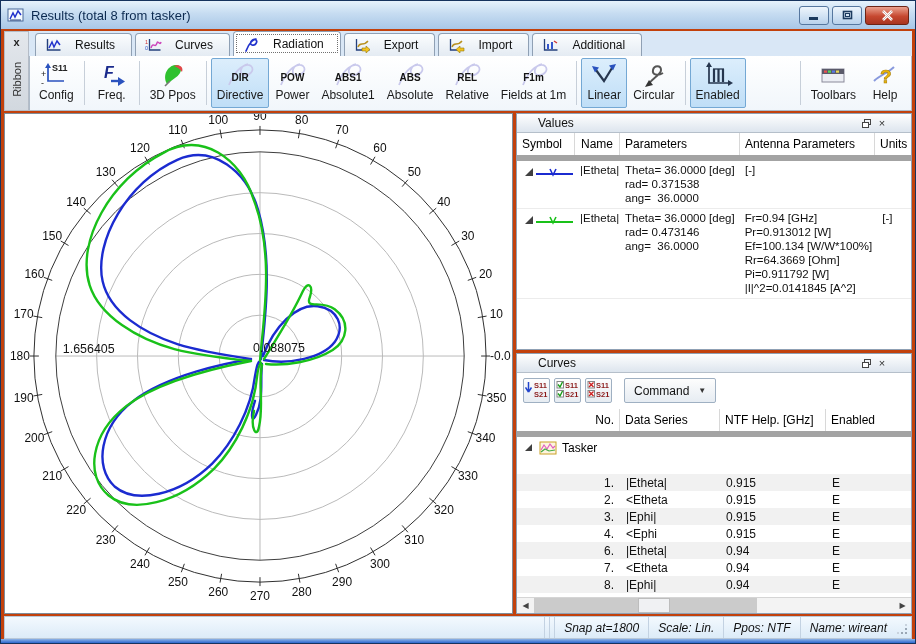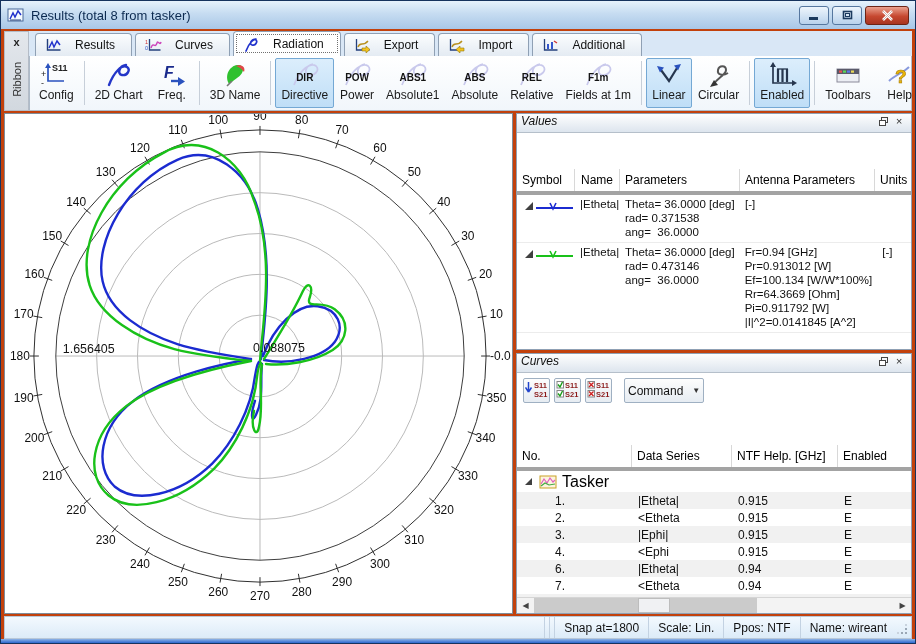--- a/index.html
+++ b/index.html
@@ -45,45 +45,45 @@
   .rlabel{font-size:12px;color:#1a1a1a;white-space:nowrap;}
   
   .content-row{flex:1;display:flex;gap:3px;margin-top:2px;min-height:0;}
   .plot-panel{width:509px;flex:none;background:#fff;border:1px solid #7f8c99;box-sizing:border-box;}
   .plot-panel svg{display:block;width:100%;height:100%;}
   .right-col{flex:1;display:flex;flex-direction:column;gap:3px;min-width:0;}
   .panel{border:1px solid #8fa0b4;background:#fff;display:flex;flex-direction:column;min-height:0;box-sizing:border-box;}
   .values-panel{height:237px;flex:none;}
   .curves-panel{flex:1;}
   .panel-title{height:18px;flex:none;background:linear-gradient(#fefefe,#dde5ee);border-bottom:1px solid #b5bfca;
-               display:flex;font-size:12px;padding:0 4px;color:#111;font-style:italic;}
+               display:flex;align-items:center;font-size:12px;padding:0 21px;color:#111;}
   .pt-label{flex:1;}
   .pt-btn{width:16px;height:14px;display:flex;align-items:center;justify-content:center;font-size:11px;color:#333;}
-  .vheader,.cheader{display:flex;border-bottom:4px solid #a3a3a3;background:#fff;flex:none;margin-top:36px;}
+  .vheader,.cheader{display:flex;border-bottom:6px solid #a3a3a3;background:#fff;flex:none;}
   .vh,.ch{font-size:12px;padding:4px 5px;border-right:1px solid #d8d8d8;box-sizing:border-box;white-space:nowrap;overflow:hidden;}
   .w-sym{width:58px;}.w-nm{width:45px;text-align:center;}.w-par{width:120px;}.w-ant{flex:1;}.w-un{width:36px;border-right:none;}
   .values-body{flex:1;overflow:hidden;}
   .vrow{display:flex;border-bottom:1px solid #ececec;padding:2px 0 3px;}
   .vc{font-size:11.5px;padding:0 5px;box-sizing:border-box;color:#101010;}
   .vc.sym{width:58px;padding-top:2px;}
   .vc.nm{width:45px;padding-top:1px;}
   .vc.par{width:120px;}
   .vc.ant{flex:1;}
   .vc.un{width:36px;padding-top:1px;}
   .pre{white-space:pre;line-height:14px;}
   .curves-toolbar{display:flex;align-items:center;gap:4px;padding:5px 6px 6px;background:#fff;flex:none;}
   .ctb{width:27px;height:25px;border:1px solid #9fb0c2;border-radius:2px;box-sizing:border-box;
        background:linear-gradient(#fdfdfd,#e6ecf2);display:flex;align-items:center;justify-content:center;}
   .cmd-btn{margin-left:8px;height:25px;border:1px solid #9fb0c2;border-radius:2px;box-sizing:border-box;
        background:linear-gradient(#fdfdfd,#e6ecf2);display:flex;align-items:center;font-size:12px;
-       padding:0 3px;gap:9px;color:#111;}
+       padding:0 9px;gap:9px;color:#111;}
   .cmd-caret{font-size:8px;color:#333;}
-  .c1{width:115px;}.c2{width:100px;}.c3{width:106px;}.c4{flex:1;border-right:none;}
+  .c1{width:103px;text-align:right;}.c2{width:100px;}.c3{width:106px;}.c4{flex:1;border-right:none;}
   .curves-body{flex:1;overflow:hidden;}
-  .cgroup{display:flex;align-items:center;gap:5px;padding:2px 2px 2px 6px;font-size:16px;height:17px;}
+  .cgroup{display:flex;align-items:center;gap:5px;padding:2px 2px 18px 6px;font-size:12px;height:17px;}
   .crow{display:flex;height:17px;align-items:center;font-size:12px;color:#101010;}
   .crow.alt{background:#f1f1f1;}
   .cc{padding:0 6px;box-sizing:border-box;white-space:nowrap;overflow:hidden;}
   .crow .c1{padding-left:38px;}
   .hscroll{height:15px;flex:none;display:flex;background:#f3f3f3;border-top:1px solid #d5d5d5;}
   .hs-arrow{width:17px;display:flex;align-items:center;justify-content:center;font-size:8px;color:#444;}
   .hs-track{flex:1;position:relative;background:#f3f3f3;}
   .hs-dark{position:absolute;left:0;top:0;bottom:0;width:62%;background:#cbcbcb;}
   .hs-thumb{position:absolute;left:29%;width:32px;top:0;bottom:0;background:#f0f1f3;border:1px solid #bdbdbd;box-sizing:border-box;}
   
@@ -212,47 +212,39 @@
                     </svg>
                   </span>
                   <span class="rlabel">Config</span>
                 </div>
               </div>
               <div class="rsep"></div>
               <div class="rgroup">
                 <div class="rbtn">
                   <span class="ricon">
                     <svg width="28" height="26" viewBox="0 0 28 26">
-                      <path d="M4,23 C9,10 17,2 22,5 C26,8 22,14 17,13 C12,12 14,4 21,3" stroke="#2436c8" stroke-width="2.4" fill="none" stroke-linecap="round"></path>
-                    </svg>
-                  </span>
-                  <span class="rlabel">2D Chart</span>
-                </div>
-                <div class="rbtn">
-                  <span class="ricon">
-                    <svg width="28" height="26" viewBox="0 0 28 26">
                       <text x="6" y="16" font-size="16" font-style="italic" font-weight="bold" fill="#1a2a8c">F</text>
                       <path d="M13,19 h8" stroke="#2a52be" stroke-width="2.4"></path>
                       <path d="M20,15 l7,4.5 -7,4.5 z" fill="#2a52be"></path>
                     </svg>
                   </span>
                   <span class="rlabel">Freq.</span>
                 </div>
               </div>
               <div class="rsep"></div>
               <div class="rgroup">
                 <div class="rbtn">
                   <span class="ricon">
                     <svg width="28" height="26" viewBox="0 0 28 26">
                       <path d="M8,22 C3,13 9,4 16,3 C23,2 25,10 16,16 Z" fill="#2fc12f"></path>
                       <path d="M15,4 C20,2 25,5 23,10 C21,7 18,5 15,4 Z" fill="#e04848"></path>
                       <path d="M6,24 l5,-5" stroke="#777" stroke-width="1.6"></path>
                     </svg>
                   </span>
-                  <span class="rlabel">3D Name</span>
+                  <span class="rlabel">3D Ppos</span>
                 </div>
               </div>
               <div class="rsep"></div>
               <div class="rgroup">
                 <div class="rbtn sel">
                   <span class="ricon txt">
                     <svg width="34" height="26" viewBox="0 0 34 26">
                       <path d="M6,23 C12,7 23,0 28,4 C32,8 27,14 21,13 C15,12 18,3 25,2" stroke="#c9c9ec" stroke-width="1.7" fill="none"></path>
                     </svg>
                     <span class="txticon">DIR</span>
@@ -641,21 +633,21 @@
                 <span class="hs-dark"></span>
                 <span class="hs-thumb"></span>
               </span>
             <span class="hs-arrow">▶</span>
           </div>
         </div>
       </div>
     </div>
 
     <div class="statusbar">
-      <span id="status-cells" style="display:flex;">
+      <span id="status-cells" style="display:flex;font-style:italic;">
           <div class="scell empty"></div>
           <div class="scell empty"></div>
           <div class="scell">Snap at=1800</div>
           <div class="scell">Scale: Lin.</div>
           <div class="scell">Ppos: NTF</div>
           <div class="scell">Name: wireant</div>
         </span>
       <span class="scell grip">
         <svg width="13" height="13">
             <rect x="9" y="9" width="2" height="2" fill="#9aa7b5"></rect>

